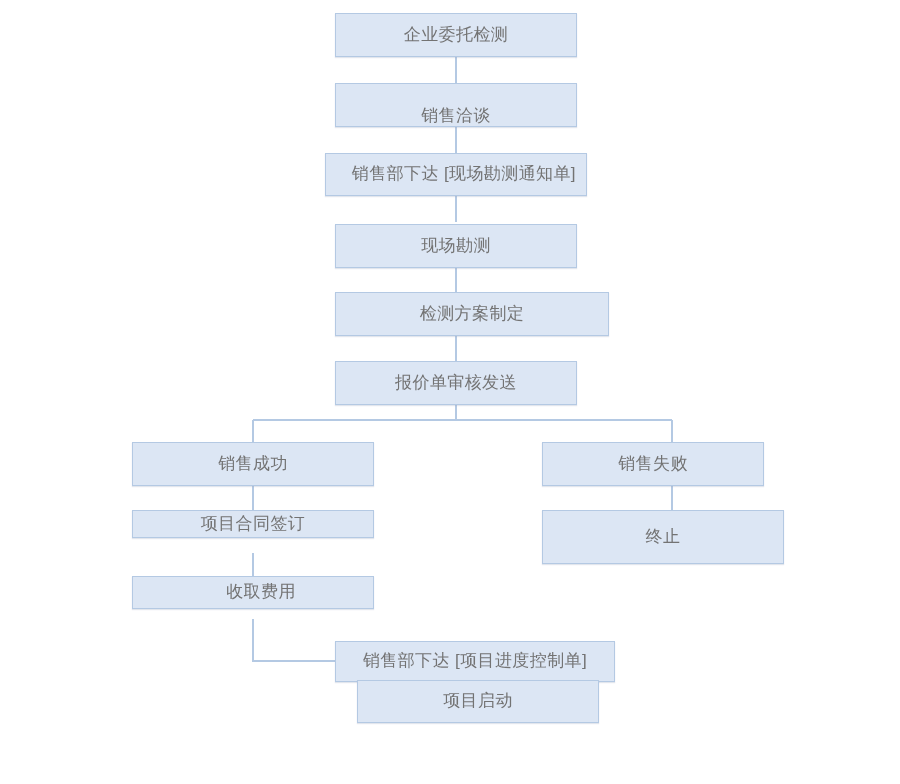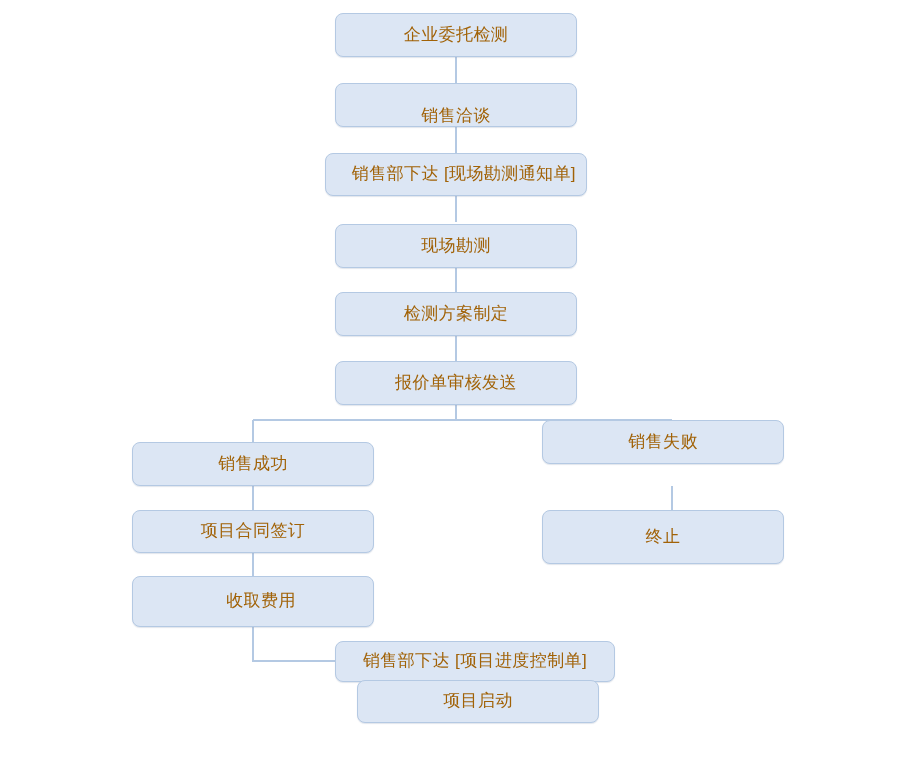--- a/index.html
+++ b/index.html
@@ -24,25 +24,25 @@
     top: 0;
     width: 900px;
     height: 784px;
     pointer-events: none;
   }
   .node {
     position: absolute;
     box-sizing: border-box;
     background: #dce6f4;
     border: 1px solid #b4c9e3;
-    border-radius: 8px;
+    border-radius: 0;
     display: flex;
     align-items: center;
     justify-content: center;
-    color: #a16207;
+    color: #737373;
     font-size: 17px;
     line-height: 1.1;
     letter-spacing: 0.4px;
     white-space: nowrap;
     text-align: center;
     box-shadow: 0 1px 1px rgba(150,165,190,0.28);
   }
   .node-label {
     display: block;
     padding: 0 10px;
@@ -85,45 +85,45 @@
   </div>
 
   <div class="node" style="left:325px; top:153px; width:262px; height:43px;justify-content:flex-end;">
     <span class="node-label">销售部下达 [现场勘测通知单]</span>
   </div>
 
   <div class="node" style="left:335px; top:224px; width:242px; height:44px;">
     <span class="node-label">现场勘测</span>
   </div>
 
-  <div class="node" style="left:335px; top:292px; width:242px; height:44px;">
+  <div class="node" style="left:335px; top:292px; width:274px; height:44px;">
     <span class="node-label">检测方案制定</span>
   </div>
 
   <div class="node" style="left:335px; top:361px; width:242px; height:44px;">
     <span class="node-label">报价单审核发送</span>
   </div>
 
   <div class="node" style="left:132px; top:442px; width:242px; height:44px;">
     <span class="node-label">销售成功</span>
   </div>
 
-  <div class="node" style="left:542px; top:420px; width:242px; height:44px;">
+  <div class="node" style="left:542px; top:442px; width:222px; height:44px;">
     <span class="node-label">销售失败</span>
   </div>
 
-  <div class="node" style="left:132px; top:510px; width:242px; height:43px;">
+  <div class="node" style="left:132px; top:510px; width:242px; height:28px;">
     <span class="node-label">项目合同签订</span>
   </div>
 
   <div class="node" style="left:542px; top:510px; width:242px; height:54px;">
     <span class="node-label">终止</span>
   </div>
 
-  <div class="node" style="left:132px; top:576px; width:242px; height:51px;padding-left:16px;">
+  <div class="node" style="left:132px; top:576px; width:242px; height:33px;padding-left:16px;">
     <span class="node-label">收取费用</span>
   </div>
 
   <div class="node" style="left:335px; top:641px; width:280px; height:41px;">
     <span class="node-label">销售部下达 [项目进度控制单]</span>
   </div>
 
   <div class="node" style="left:357px; top:680px; width:242px; height:43px;">
     <span class="node-label">项目启动</span>
   </div>

